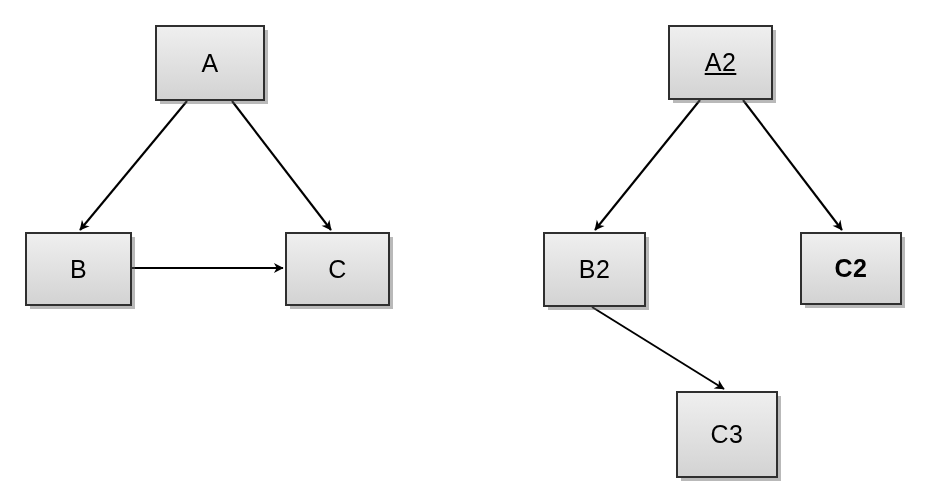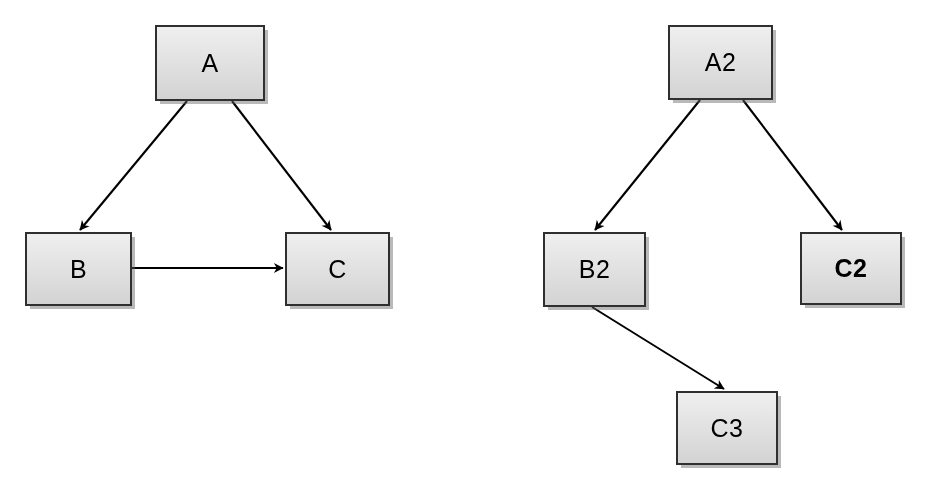--- a/index.html
+++ b/index.html
@@ -79,26 +79,26 @@
   <div class="node" style="left: 155px; top: 25px; width: 110px; height: 76px; border-color: rgb(47, 47, 47); background-image: linear-gradient(rgb(239, 239, 239) 0%, rgb(211, 211, 211) 100%);">
     <span class="node-label">A</span>
   </div>
   <div class="node" style="left: 25px; top: 232px; width: 107px; height: 74px; border-color: rgb(47, 47, 47); background-image: linear-gradient(rgb(239, 239, 239) 0%, rgb(211, 211, 211) 100%);">
     <span class="node-label">B</span>
   </div>
   <div class="node" style="left: 285px; top: 232px; width: 105px; height: 74px; border-color: rgb(47, 47, 47); background-image: linear-gradient(rgb(239, 239, 239) 0%, rgb(211, 211, 211) 100%);">
     <span class="node-label">C</span>
   </div>
 
-  <div class="node" style="left: 668px; top: 25px; width: 105px; height: 75px; border-color: rgb(47, 47, 47); background-image: linear-gradient(rgb(239, 239, 239) 0%, rgb(211, 211, 211) 100%);">
+  <div class="node" style="left: 668px; top: 25px; width: 105px; height: 75px; border-color: rgb(47, 47, 47); background-image: linear-gradient(rgb(239, 239, 239) 0%, rgb(211, 211, 211) 100%); text-decoration: underline;">
     <span class="node-label">A2</span>
   </div>
   <div class="node" style="left: 543px; top: 232px; width: 103px; height: 75px; border-color: rgb(47, 47, 47); background-image: linear-gradient(rgb(239, 239, 239) 0%, rgb(211, 211, 211) 100%);">
     <span class="node-label">B2</span>
   </div>
   <div class="node" style="left: 800px; top: 232px; width: 102px; height: 73px; border-color: rgb(47, 47, 47); background-image: linear-gradient(rgb(239, 239, 239) 0%, rgb(211, 211, 211) 100%); font-weight: bold;">
     <span class="node-label">C2</span>
   </div>
-  <div class="node" style="left: 676px; top: 391px; width: 102px; height: 74px; border-color: rgb(47, 47, 47); background-image: linear-gradient(rgb(239, 239, 239) 0%, rgb(211, 211, 211) 100%);">
+  <div class="node" style="left: 676px; top: 391px; width: 102px; height: 87px; border-color: rgb(47, 47, 47); background-image: linear-gradient(rgb(239, 239, 239) 0%, rgb(211, 211, 211) 100%);">
     <span class="node-label">C3</span>
   </div>
 
 </div>
 
 </body></html>

